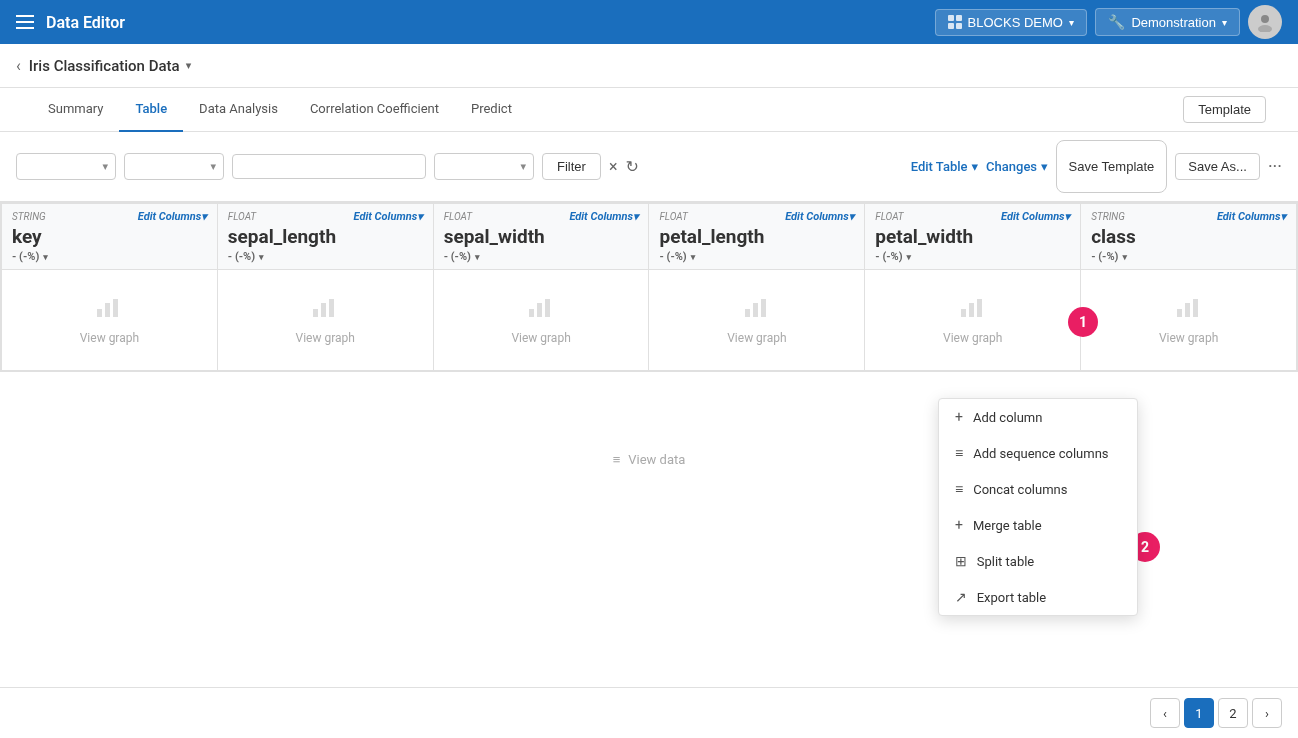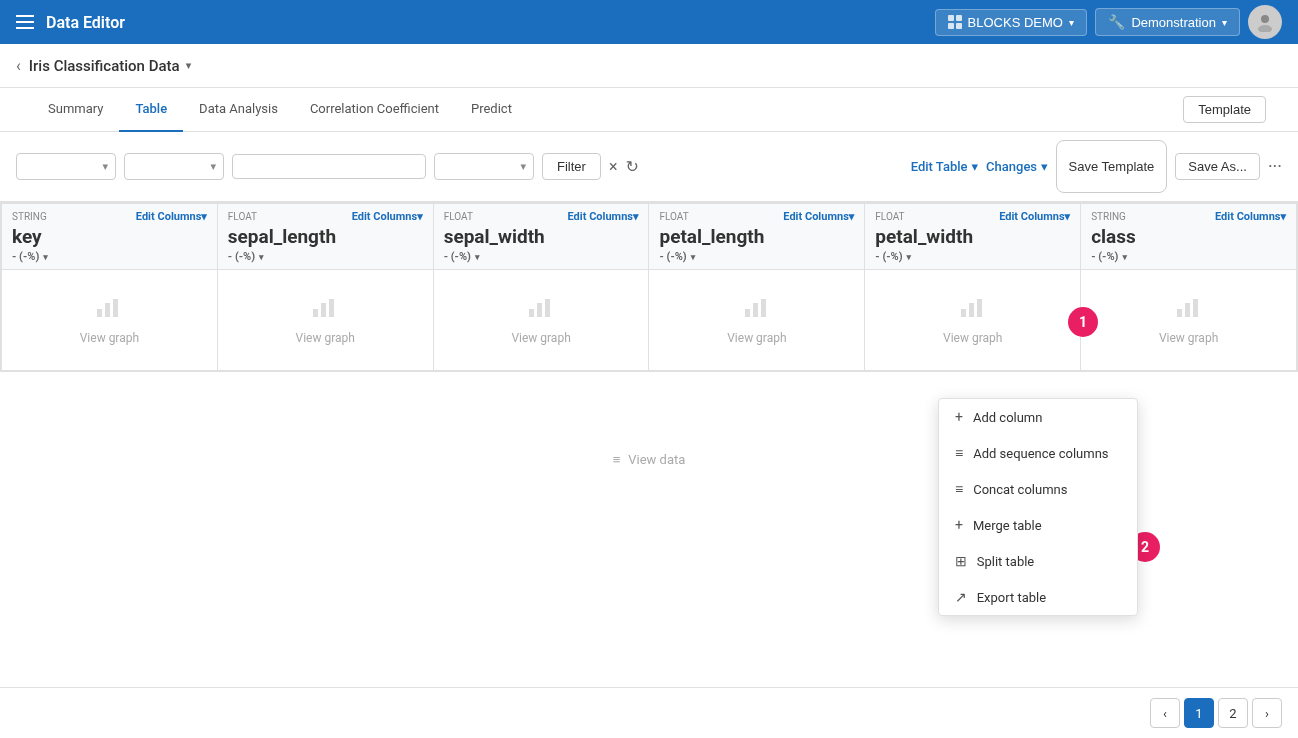--- a/index.html
+++ b/index.html
@@ -166,20 +166,21 @@
       background: #f8f9fa;
       border: 1px solid #e0e0e0;
       padding: 6px 10px;
       text-align: left;
       vertical-align: top;
     }
     .col-header-top {
       display: flex;
       align-items: center;
       justify-content: space-between;
+      font-style: italic;
     }
     .col-type {
       font-size: 10px;
       color: #888;
       font-weight: normal;
     }
     .col-edit-btn {
       color: #1a6ebd;
       font-size: 11px;
       cursor: pointer;

